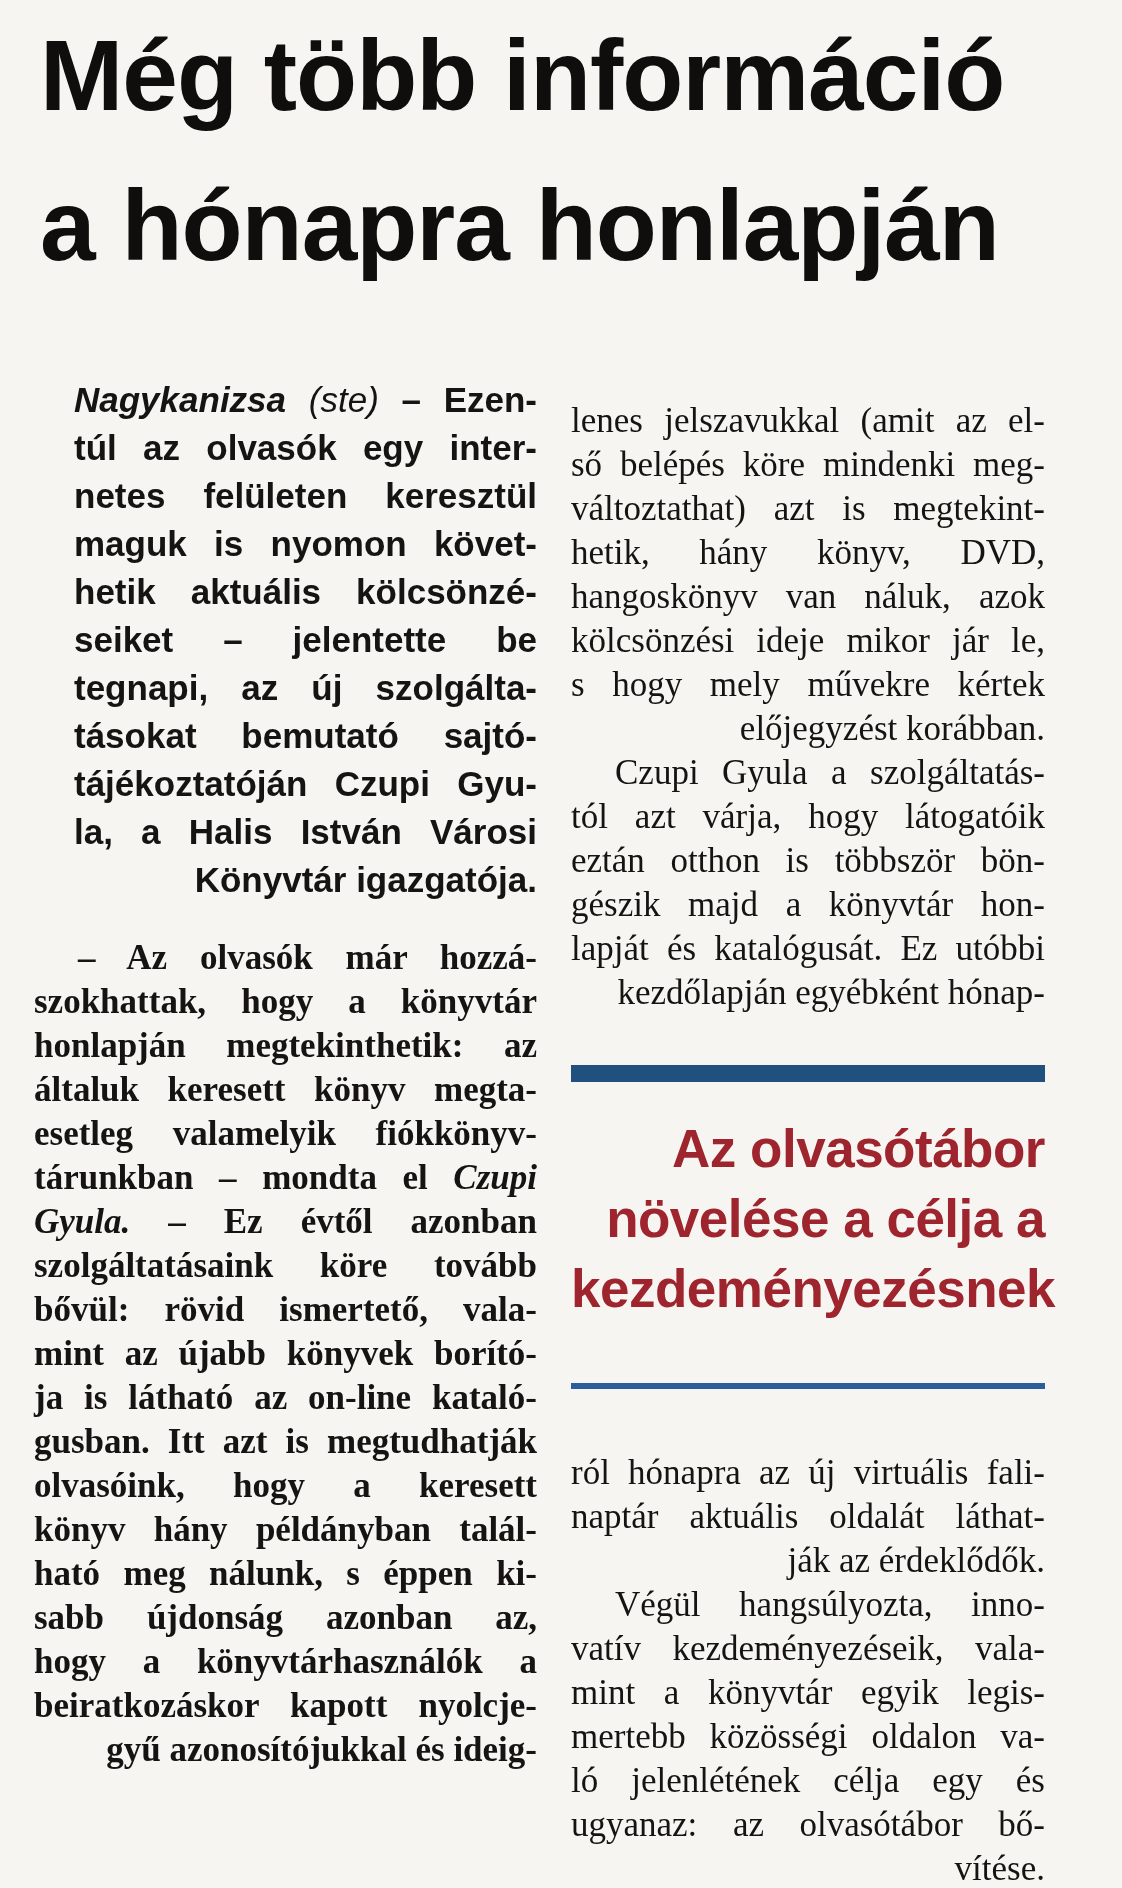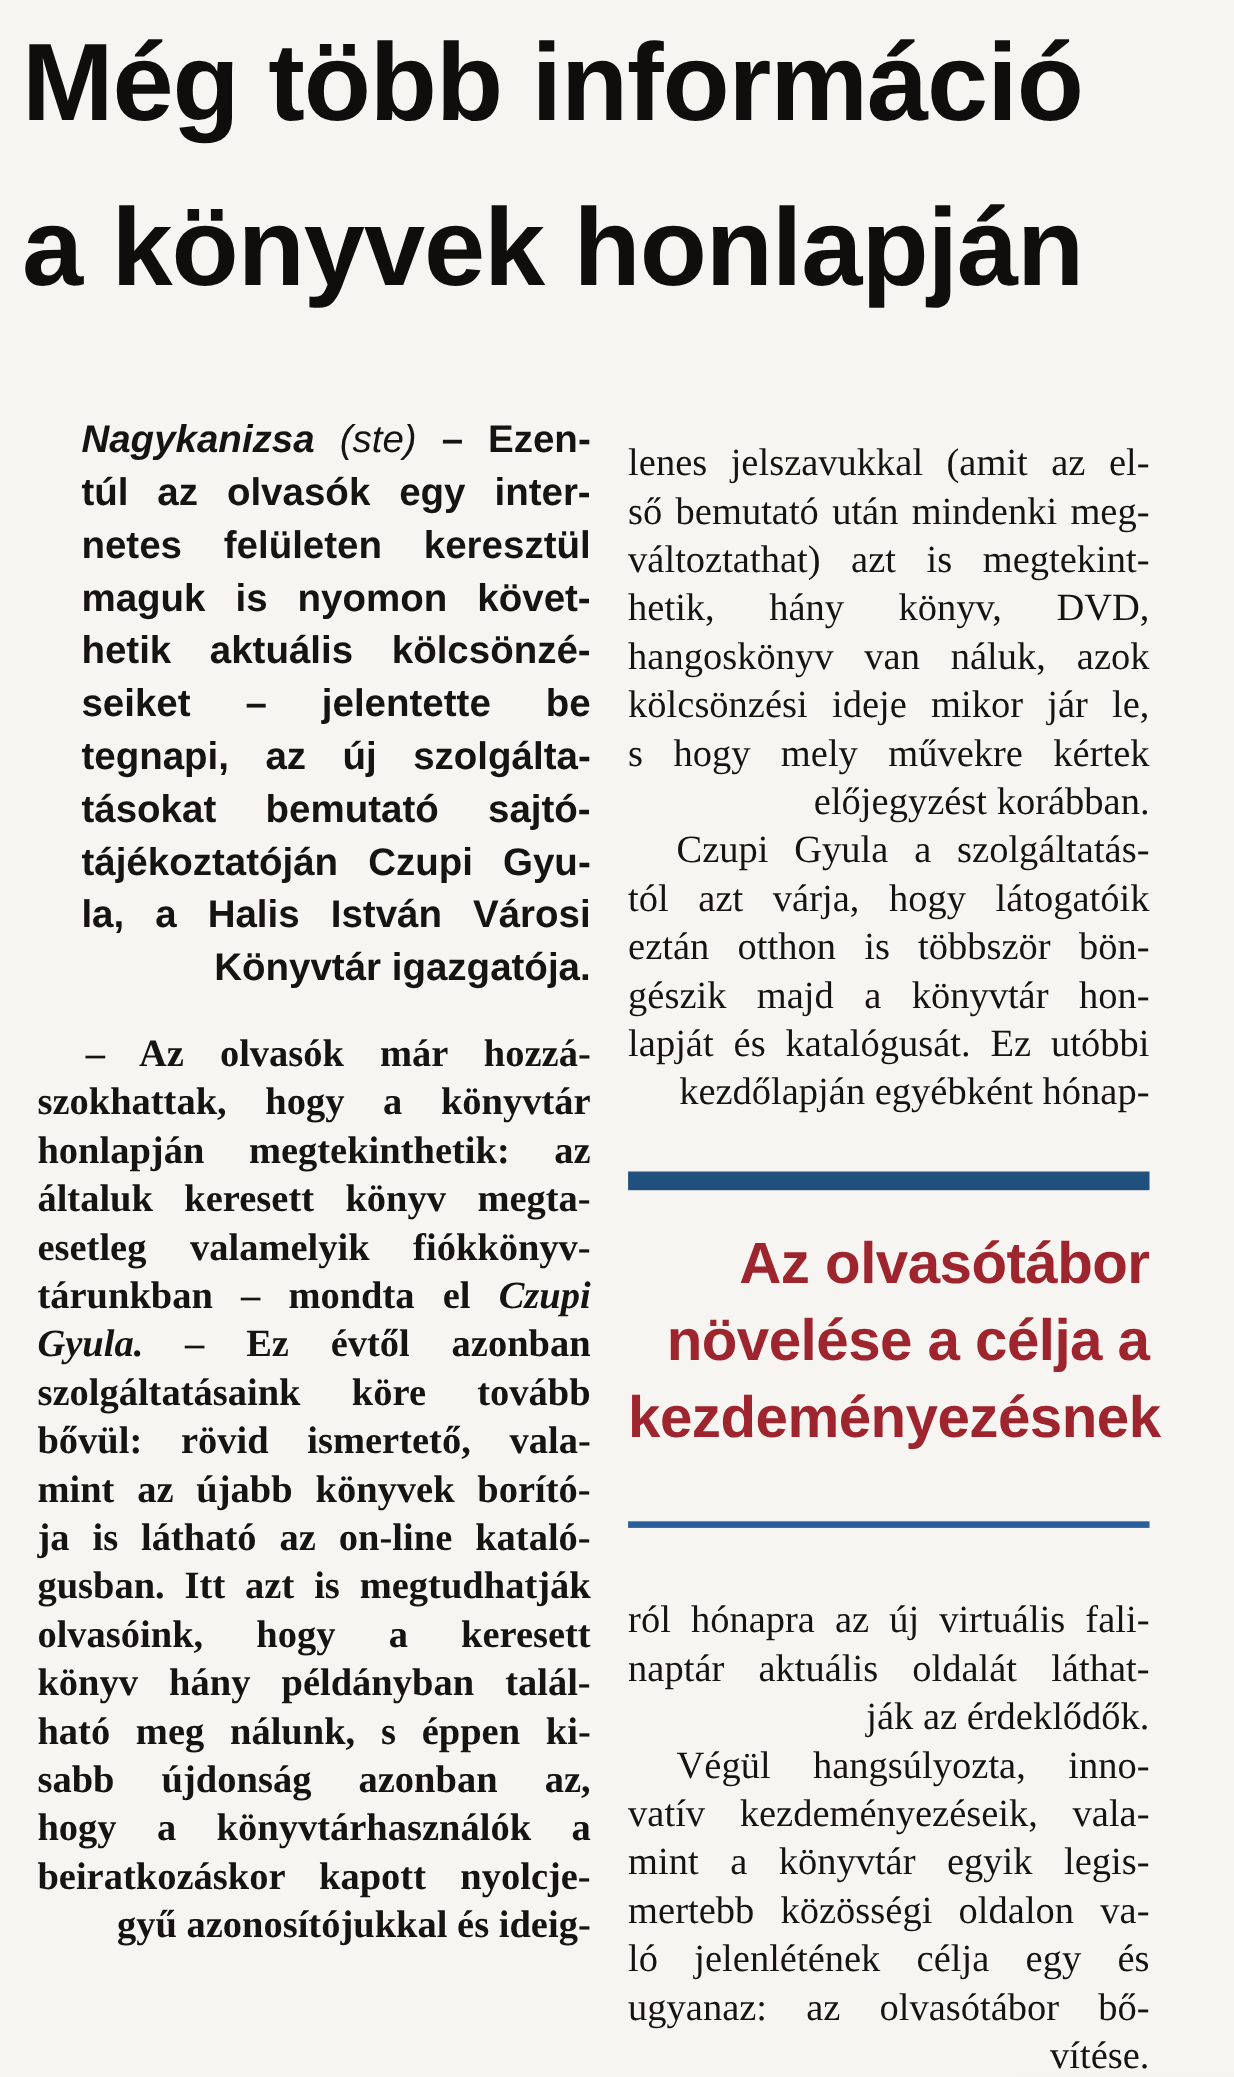--- a/index.html
+++ b/index.html
@@ -8,21 +8,21 @@
     position:relative;
     width:1122px; height:1888px;
     margin:0 auto;
     background: var(--paper, #f7f5f1);
     overflow:hidden;
     font-family:"Liberation Serif", serif;
     color: var(--ink, #161412);
   }
   
   .headline {
-    position:absolute; top:0; left:20px; width:1062px;
+    position:absolute; top:0; left:40px; width:1062px;
     margin:0;
     font-family:"Liberation Sans", sans-serif;
     font-weight:700;
     font-size:100px; line-height:150px;
     letter-spacing:-1px;
     color: var(--headline-ink, #0f0e0c);
   }
   
   .columns {
     position:absolute; top:376px; left:34px;
@@ -70,21 +70,21 @@
   }
   .par3 { margin-top:62px; }
 </style>
 </head>
 <body>
 
 <div class="page" style="--accent-red: #9e242e; --bar-blue: #20517e; --line-blue: #2a5f9c; --paper: #f7f5f1; --ink: #161412; --headline-ink: #0f0e0c;">
 
   <h1 class="headline">
     <div>Még több információ</div>
-    <div>a könyvek honlapján</div>
+    <div>a hónapra honlapján</div>
   </h1>
 
   <div class="columns">
 
     <div class="col-left">
       <div class="intro">
           <div class="ln j"><span class="dateline">Nagykanizsa</span><span> </span><span class="credit">(ste)</span><span> – Ezen-</span></div>
           <div class="ln j">túl az olvasók egy inter-</div>
           <div class="ln j">netes felületen keresztül</div>
           <div class="ln j">maguk is nyomon követ-</div>
@@ -115,21 +115,21 @@
           <div class="ln j">sabb újdonság azonban az,</div>
           <div class="ln j">hogy a könyvtárhasználók a</div>
           <div class="ln j">beiratkozáskor kapott nyolcje-</div>
           <div class="ln">gyű azonosítójukkal és ideig-</div>
         </div>
     </div>
 
     <div class="col-right">
       <div class="body-par">
           <div class="ln j">lenes jelszavukkal (amit az el-</div>
-          <div class="ln j">ső bemutató után mindenki meg-</div>
+          <div class="ln j">ső belépés köre mindenki meg-</div>
           <div class="ln j">változtathat) azt is megtekint-</div>
           <div class="ln j">hetik, hány könyv, DVD,</div>
           <div class="ln j">hangoskönyv van náluk, azok</div>
           <div class="ln j">kölcsönzési ideje mikor jár le,</div>
           <div class="ln j">s hogy mely művekre kértek</div>
           <div class="ln">előjegyzést korábban.</div>
         </div>
       <div class="body-par">
           <div class="ln j ind">Czupi Gyula a szolgáltatás-</div>
           <div class="ln j">tól azt várja, hogy látogatóik</div>

